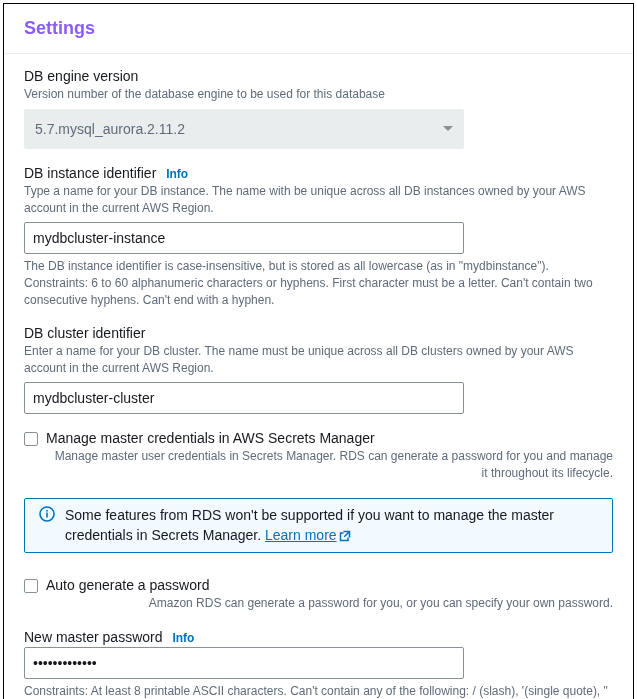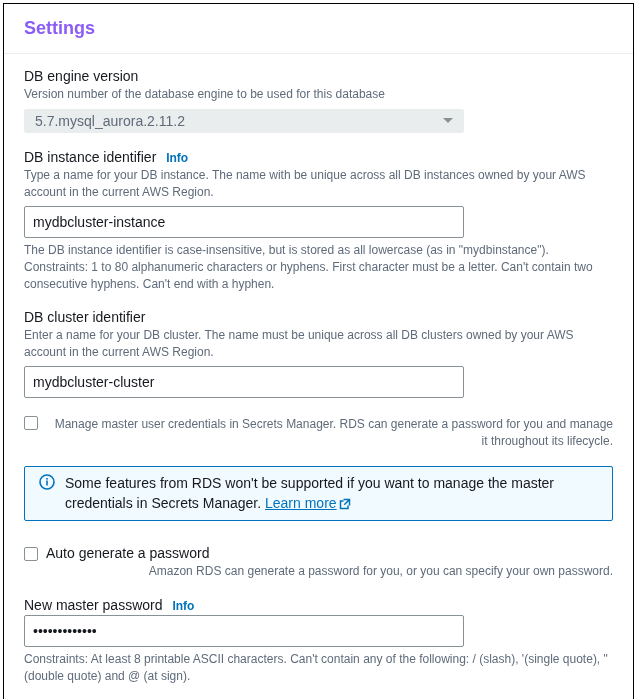--- a/index.html
+++ b/index.html
@@ -49,21 +49,21 @@
     font-size: 12px;
     font-weight: 700;
     color: #0073bb;
     margin-left: 6px;
     cursor: pointer;
   }
   .select-wrap {
     background: #eaeded;
     border: 1px solid #eaeded;
     border-radius: 2px;
-    height: 24px;
+    height: 40px;
     display: flex;
     align-items: center;
     justify-content: space-between;
     padding: 0 10px;
     width: 440px;
     color: #5f6b7a;
     font-size: 14px;
   }
   .caret-down {
     width: 0; height: 0;
@@ -158,32 +158,33 @@
       </div>
     </div>
 
     <div class="field">
       <div class="field-label">
         <span>DB instance identifier</span>
         <span class="info-link">Info</span>
       </div>
       <div class="field-desc">Type a name for your DB instance. The name with be unique across all DB instances owned by your AWS account in the current AWS Region.</div>
       <input class="text-input" type="text" value="mydbcluster-instance" style="">
-      <div class="field-help">The DB instance identifier is case-insensitive, but is stored as all lowercase (as in "mydbinstance"). Constraints: 1 to 80 alphanumeric characters or hyphens. First character must be a letter. Can't contain two consecutive hyphens. Can't end with a hyphen.</div>
+      <div class="field-help">The DB instance identifier is case-insensitive, but is stored as all lowercase (as in "mydbinstance"). Constraints: 6 to 60 alphanumeric characters or hyphens. First character must be a letter. Can't contain two consecutive hyphens. Can't end with a hyphen.</div>
     </div>
 
     <div class="field">
       <div class="field-label">DB cluster identifier</div>
       <div class="field-desc">Enter a name for your DB cluster. The name must be unique across all DB clusters owned by your AWS account in the current AWS Region.</div>
       <input class="text-input" type="text" value="mydbcluster-cluster" style="">
     </div>
 
     <div class="field checkbox-row">
       <div class="checkbox-box"></div>
       <div class="checkbox-content">
+        <div class="checkbox-label">Manage master credentials in AWS Secrets Manager</div>
         <div class="checkbox-desc">Manage master user credentials in Secrets Manager. RDS can generate a password for you and manage it throughout its lifecycle.</div>
       </div>
     </div>
 
     <div class="info-box">
       <svg class="info-icon-svg" width="16" height="16" viewBox="0 0 16 16">
         <circle cx="8" cy="8" r="7" fill="none" stroke="#0073bb" stroke-width="1.6"></circle>
         <rect x="7.2" y="6.5" width="1.6" height="5" fill="#0073bb"></rect>
         <rect x="7.2" y="4" width="1.6" height="1.6" fill="#0073bb"></rect>
       </svg>

